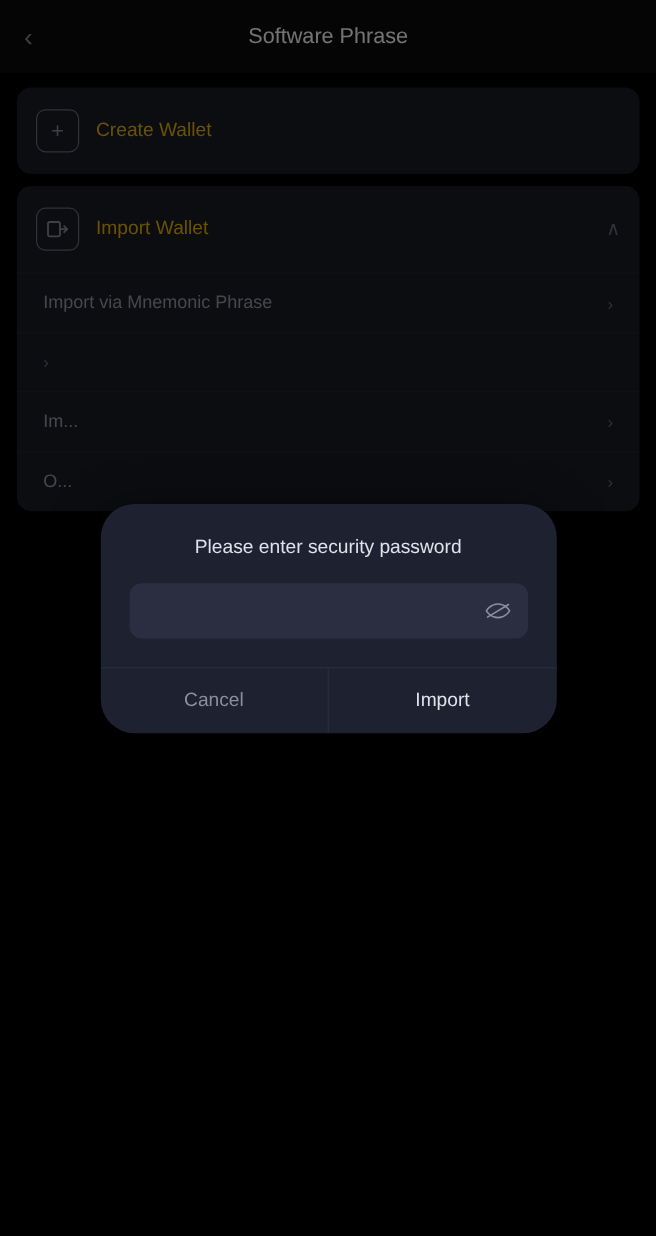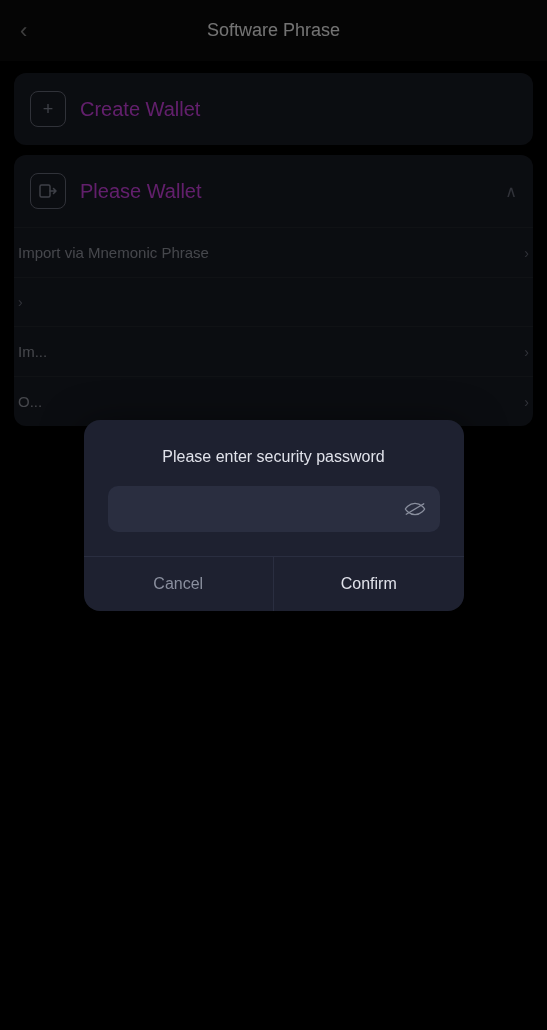--- a/index.html
+++ b/index.html
@@ -67,22 +67,22 @@
       display: flex;
       align-items: center;
       justify-content: center;
       margin-right: 14px;
       color: #8a8f9e;
       font-size: 18px;
       flex-shrink: 0;
     }
 
     .list-item-label {
-      color: #d946ef;
-      font-size: 20px;
+      color: #eab308;
+      font-size: 16px;
       flex: 1;
     }
 
     .list-item-chevron {
       color: #6b6f7e;
       font-size: 16px;
     }
 
     
     .import-wallet-section {
@@ -100,21 +100,21 @@
 
     .import-sub-items {
       display: flex;
       flex-direction: column;
     }
 
     .import-sub-item {
       display: flex;
       align-items: center;
       justify-content: space-between;
-      padding: 16px 4px;
+      padding: 16px 22px;
       cursor: pointer;
       border-top: 1px solid #252830;
     }
 
     .import-sub-label {
       color: #9a9da8;
       font-size: 15px;
     }
 
     .import-sub-chevron {
@@ -132,21 +132,21 @@
       background-color: rgba(0, 0, 0, 0.55);
       display: flex;
       align-items: center;
       justify-content: center;
       z-index: 10;
     }
 
     
     .dialog {
       background-color: #1e2130;
-      border-radius: 16px;
+      border-radius: 28px;
       width: 380px;
       overflow: hidden;
       box-shadow: 0 8px 40px rgba(0,0,0,0.6);
     }
 
     .dialog-body {
       padding: 28px 24px 0;
     }
 
     .dialog-title {
@@ -236,21 +236,21 @@
   </div>
 
   <div class="import-wallet-section">
     <div class="import-wallet-header">
       <div class="list-item-icon">
         <svg width="18" height="18" viewBox="0 0 18 18" fill="none" xmlns="http://www.w3.org/2000/svg">
           <rect x="1" y="3" width="10" height="12" rx="1.5" stroke="#8a8f9e" stroke-width="1.5" fill="none"></rect>
           <path d="M11 9H17M17 9L14.5 6.5M17 9L14.5 11.5" stroke="#8a8f9e" stroke-width="1.5" stroke-linecap="round" stroke-linejoin="round"></path>
         </svg>
       </div>
-      <span class="list-item-label">Please Wallet</span>
+      <span class="list-item-label">Import Wallet</span>
       <span class="list-item-chevron">∧</span>
     </div>
 
     <div class="import-sub-items">
       <div class="import-sub-item">
         <span class="import-sub-label">Import via Mnemonic Phrase</span>
         <span class="import-sub-chevron">›</span>
       </div>
       <div class="import-sub-item">
         <span class="import-sub-chevron">›</span>
@@ -277,16 +277,16 @@
         <span class="dialog-eye-icon">
           <svg class="eye-icon-svg" viewBox="0 0 24 16" fill="none" xmlns="http://www.w3.org/2000/svg">
             <path d="M1 8C1 8 4.5 1.5 12 1.5C19.5 1.5 23 8 23 8C23 8 19.5 14.5 12 14.5C4.5 14.5 1 8 1 8Z" stroke="#8a8f9e" stroke-width="1.5" fill="none"></path>
             <line x1="2" y1="14" x2="22" y2="2" stroke="#8a8f9e" stroke-width="1.5" stroke-linecap="round"></line>
           </svg>
         </span>
       </div>
     </div>
     <div class="dialog-actions">
       <button class="dialog-btn dialog-btn-cancel">Cancel</button>
-      <button class="dialog-btn dialog-btn-confirm">Confirm</button>
+      <button class="dialog-btn dialog-btn-confirm">Import</button>
     </div>
   </div>
 </div>
 
 </body></html>

